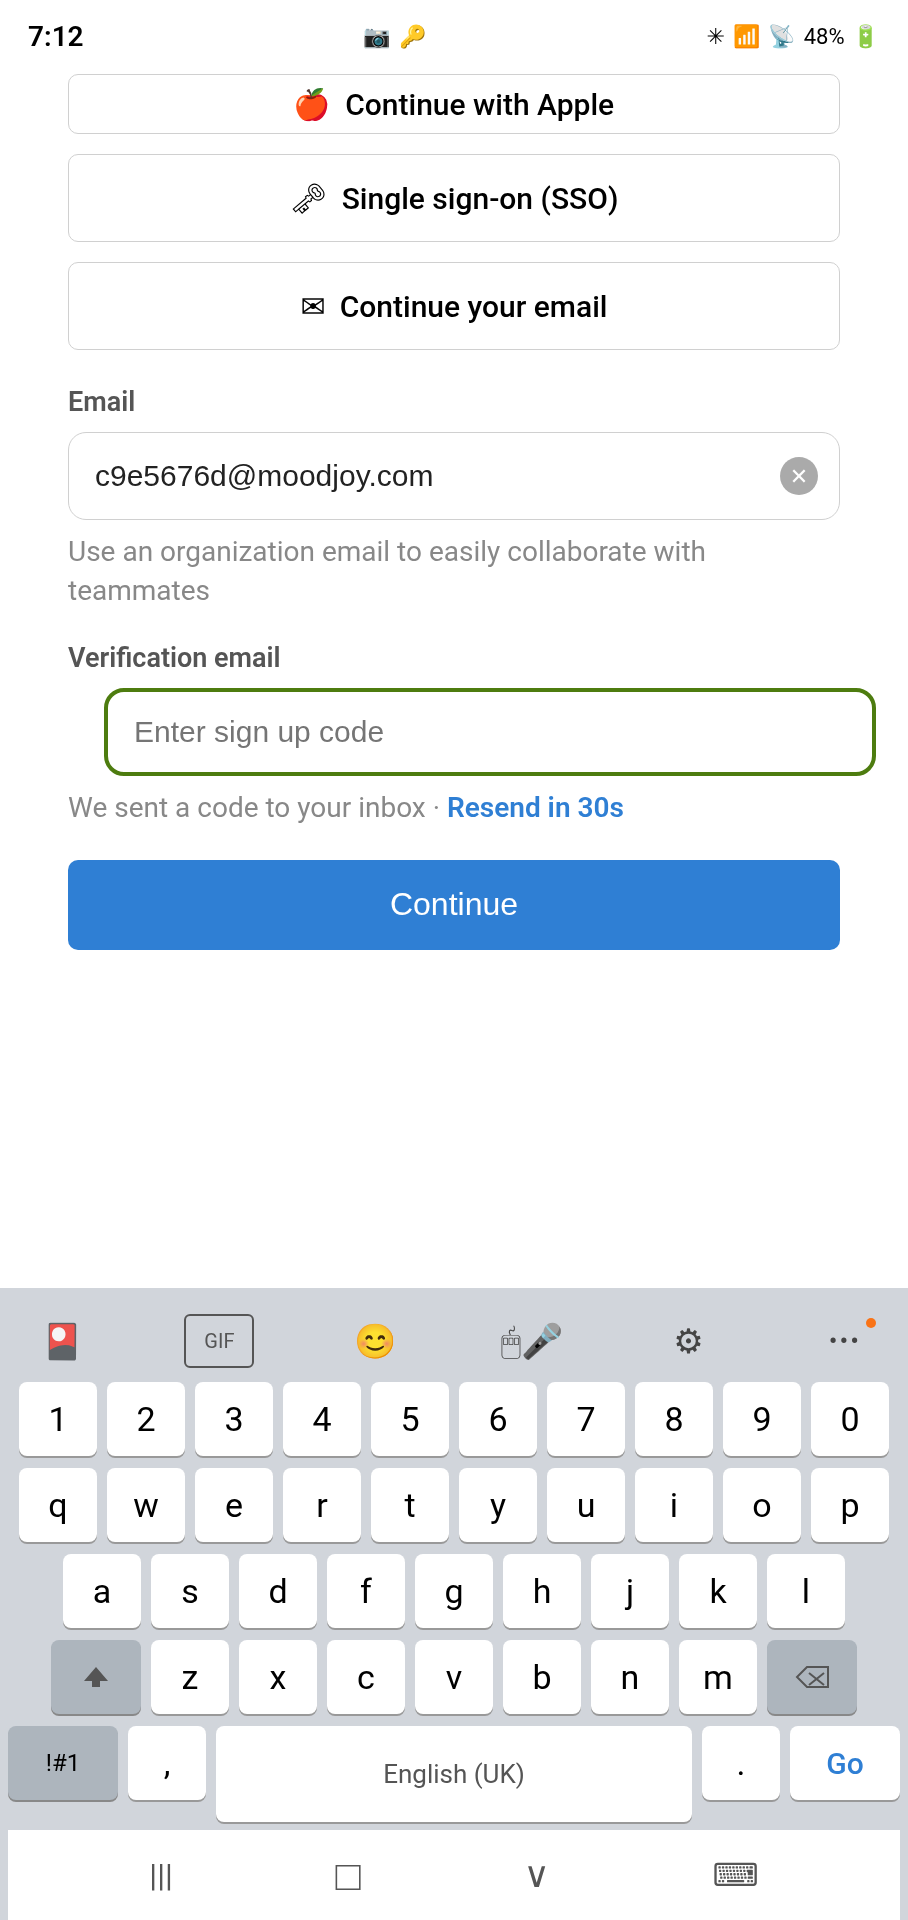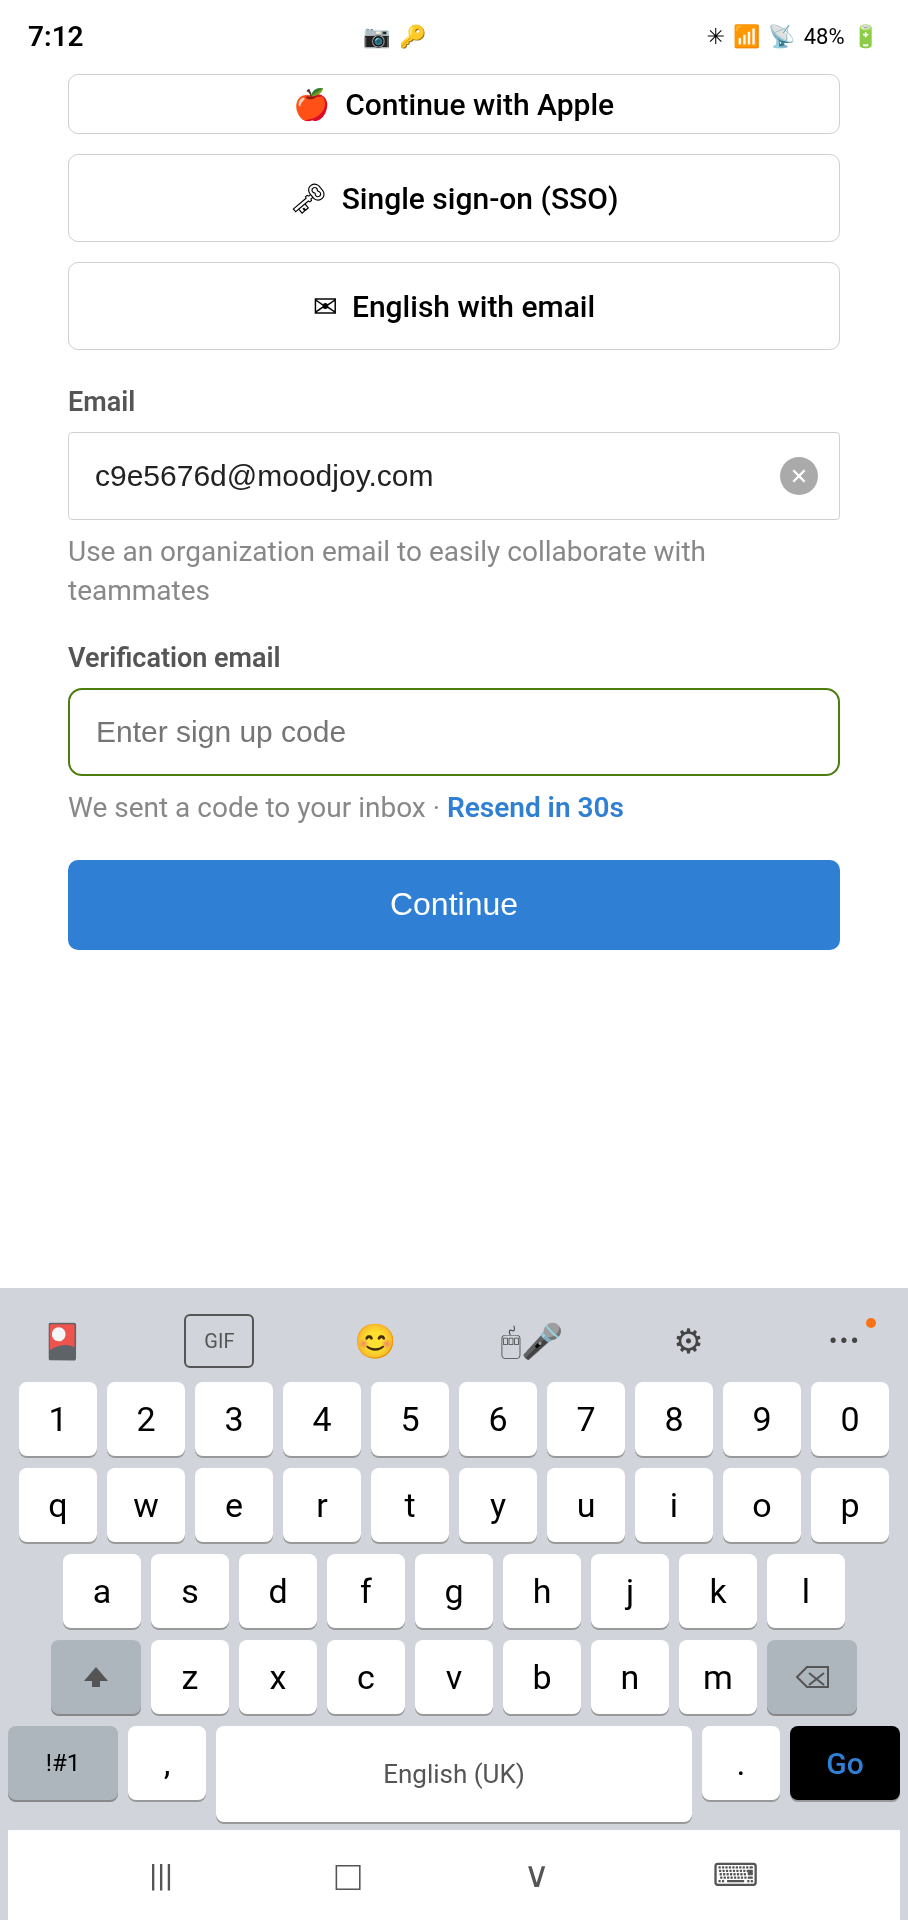--- a/index.html
+++ b/index.html
@@ -108,31 +108,32 @@
 
     .input-wrapper {
       position: relative;
       margin-bottom: 12px;
     }
 
     .text-input {
       width: 100%;
       height: 88px;
       border: 1.5px solid #d0d0d0;
-      border-radius: 4px;
+      border-radius: 18px;
       padding: 0 80px 0 26px;
       font-size: 30px;
       color: #222;
       background: #fff;
       outline: none;
     }
 
     .text-input.focused {
-      border: 2px solid #4d7c0f;
-      border-radius: 14px;
+      border: 4px solid #4d7c0f;
+      border-radius: 20px;
+      margin-left: 36px;
     }
 
     .input-clear {
       position: absolute;
       right: 22px;
       top: 50%;
       transform: translateY(-50%);
       width: 38px;
       height: 38px;
       background: #aaa;
@@ -281,21 +282,21 @@
     }
 
     .key-period {
       width: 78px;
       height: 74px;
     }
 
     .key-go {
       width: 110px;
       height: 74px;
-      background: #000000;
+      background: #ffffff;
       color: #2f7fd4;
       font-size: 30px;
       font-weight: 500;
     }
 
     
     .nav-bar {
       background: #fff;
       height: 90px;
       display: flex;
@@ -341,21 +342,21 @@
       <span>Continue with Apple</span>
     </div>
 
     <div class="auth-button">
       <span class="btn-icon">🗝</span>
       <span>Single sign-on (SSO)</span>
     </div>
 
     <div class="auth-button">
       <span class="btn-icon">✉</span>
-      <span>English with email</span>
+      <span>Continue your email</span>
     </div>
   </div>
 
   <div class="form-area">
 
     
     <div class="field-label">Email</div>
     <div class="input-wrapper">
       <input type="email" class="text-input" value="c9e5676d@moodjoy.com" style="">
       <div class="input-clear">

